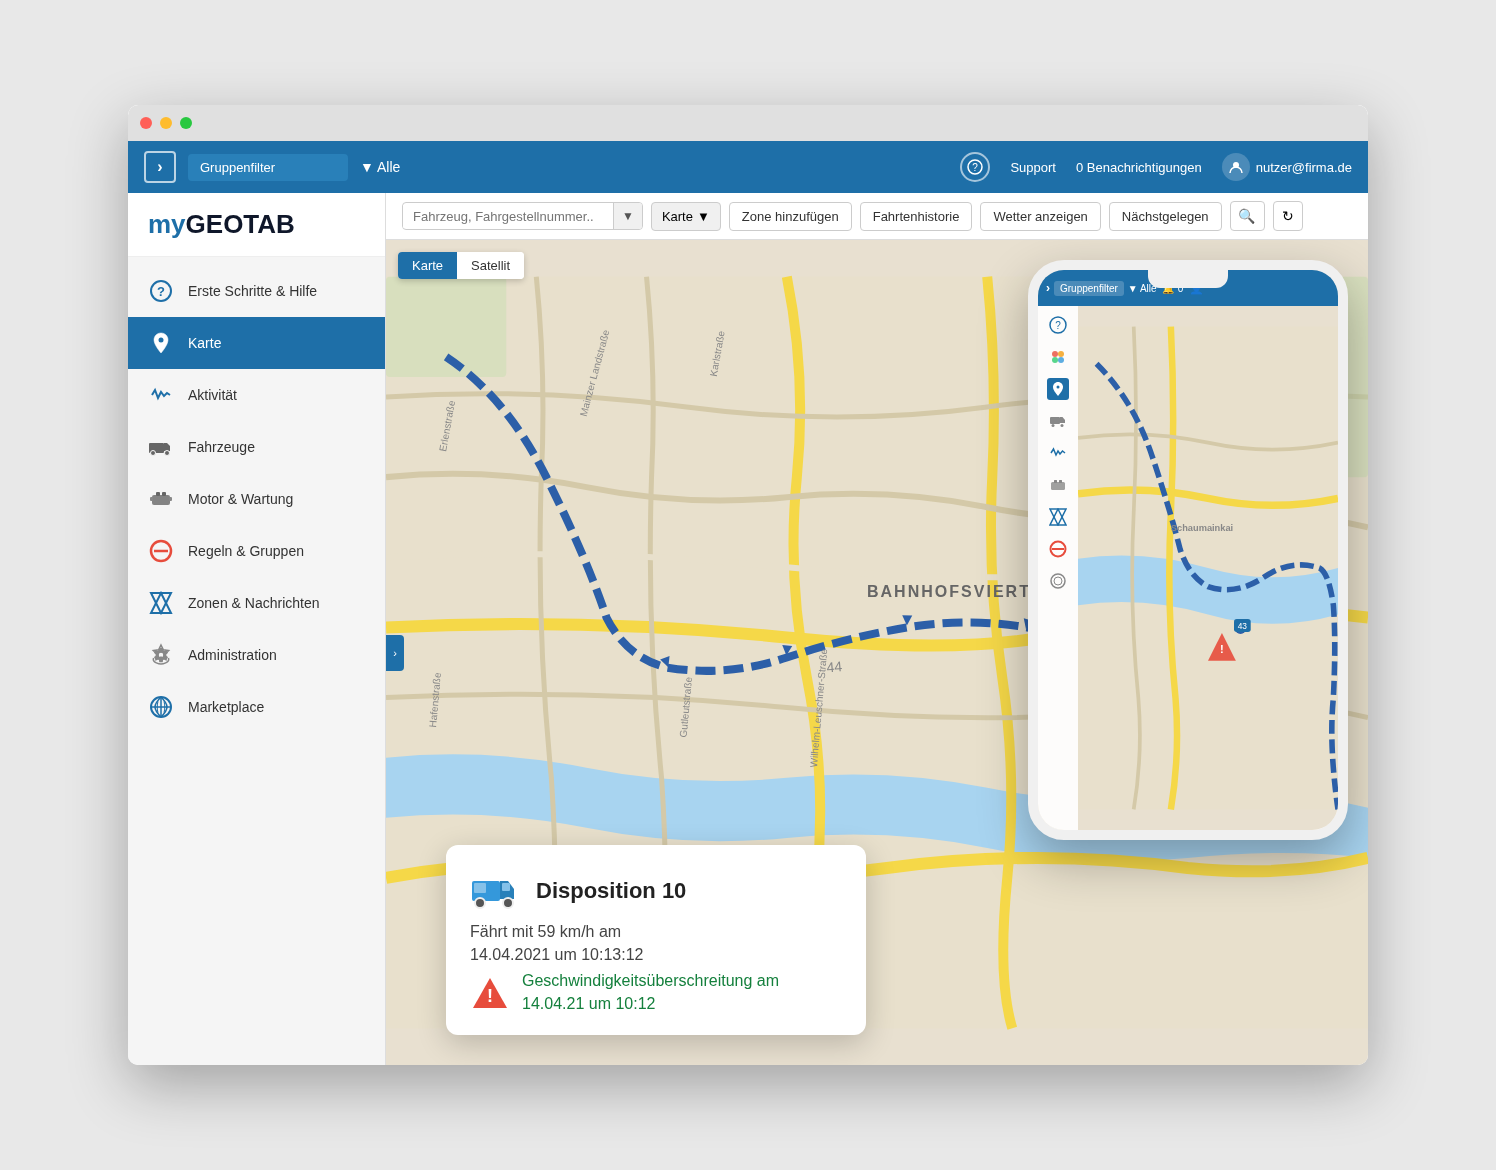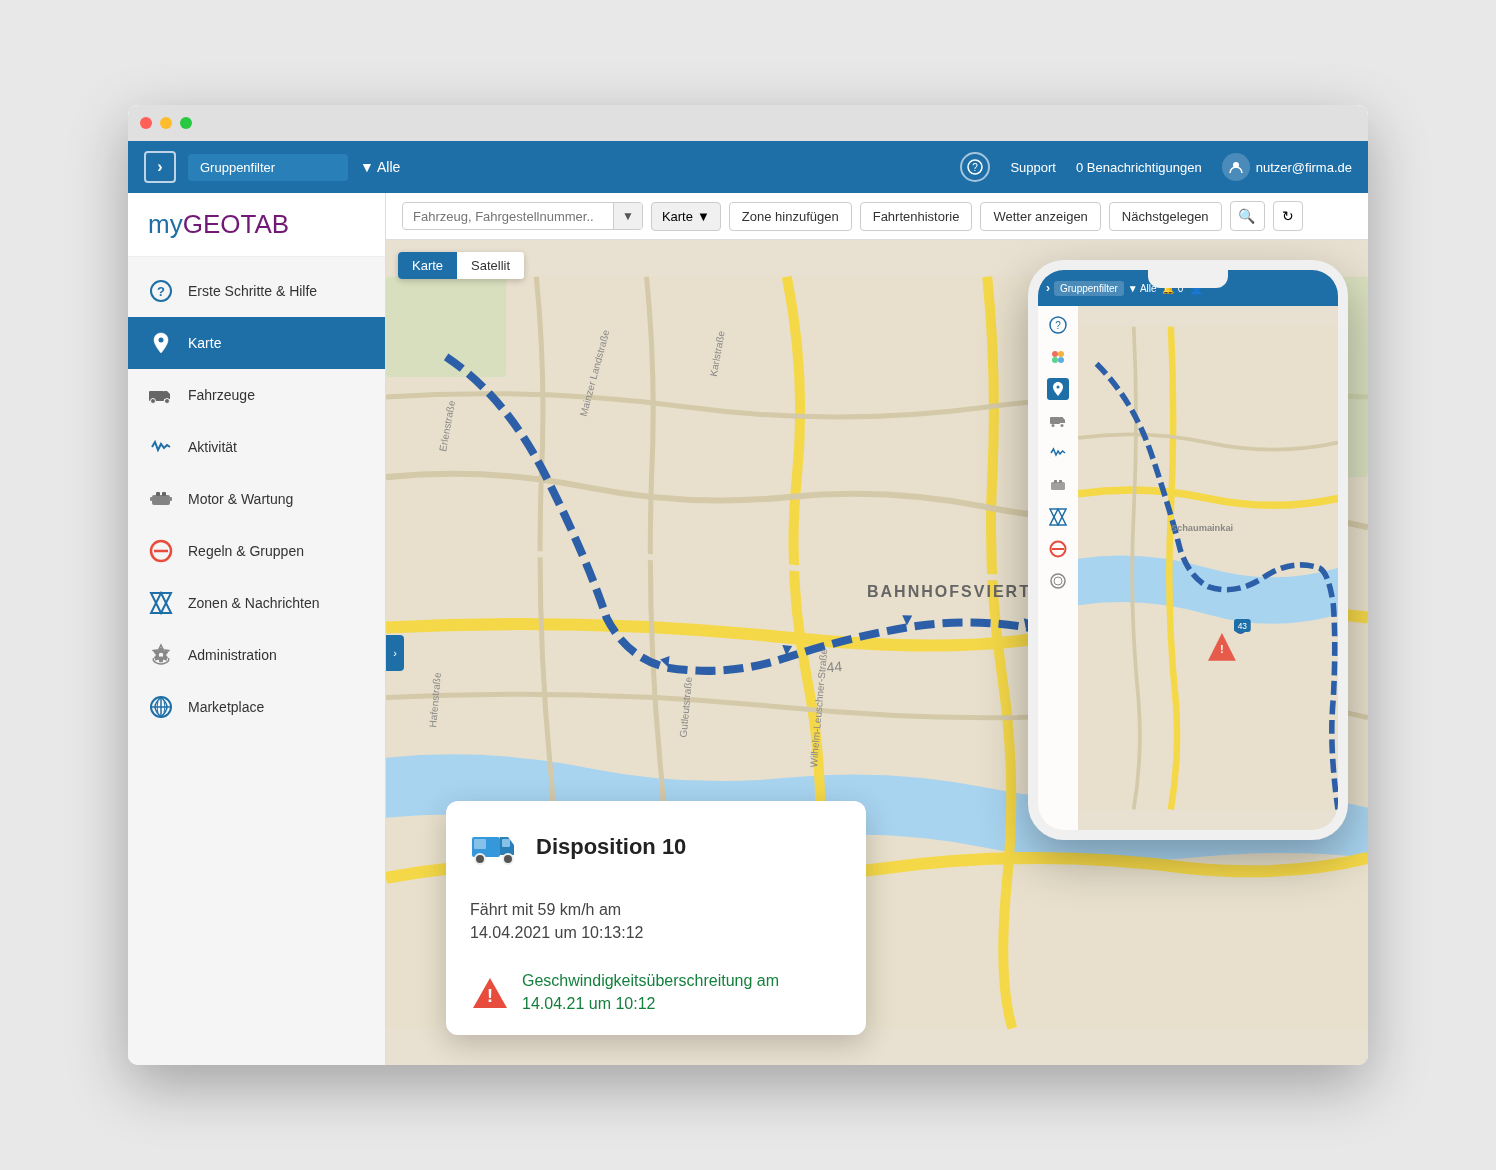--- a/index.html
+++ b/index.html
@@ -153,22 +153,22 @@
       border-bottom: 1px solid #eee;
     }
 
     .logo-text {
       font-size: 26px;
       font-weight: 300;
       color: #1e6fa8;
     }
 
     .logo-text strong {
-      font-weight: 400;
-      color: #701a75;
+      font-weight: 700;
+      color: #0f172a;
     }
 
     .nav-items {
       flex: 1;
       padding: 8px 0;
     }
 
     .nav-item {
       display: flex;
       align-items: center;
@@ -402,21 +402,21 @@
       bottom: 30px;
       left: 60px;
       width: 420px;
       background: white;
       border-radius: 12px;
       box-shadow: 0 8px 30px rgba(0,0,0,0.2);
       padding: 20px 24px;
       z-index: 30;
       display: flex;
       flex-direction: column;
-      gap: 26px;
+      gap: 4px;
     }
 
     .popup-top {
       display: flex;
       align-items: center;
       gap: 14px;
     }
 
     .truck-icon-big {
       width: 52px;
@@ -514,21 +514,21 @@
           <span style="color:white;font-size:13px;">nutzer@firma.de</span>
         </div>
       </div>
     </div>
 
     <div class="main-area">
 
       <div class="sidebar">
         <div class="logo-area">
           <div class="logo-text">
-            <span style="font-weight:400;color:#1e6fa8;">my</span><strong>GEOTAB</strong>
+            <span style="font-weight:700;color:#1e6fa8;">my</span><strong>GEOTAB</strong>
           </div>
         </div>
 
         <div class="nav-items">
 
           <div class="nav-item">
             <div class="nav-item-icon">
               <svg width="24" height="24" viewBox="0 0 24 24">
                   <circle cx="12" cy="12" r="10" stroke="#1e6fa8" stroke-width="2" fill="none"></circle>
                   <text x="12" y="17" text-anchor="middle" font-size="13" fill="#1e6fa8" font-weight="bold">?</text>
@@ -539,41 +539,41 @@
 
 
           <div class="nav-item active">
             <div class="nav-item-icon">
               <svg width="24" height="24" viewBox="0 0 24 24">
                 <path d="M12 2C8 2 5 5 5 9c0 5 7 13 7 13s7-8 7-13c0-4-3-7-7-7z" fill="white" stroke="white" stroke-width="0.5"></path>
                 <circle cx="12" cy="9" r="2.5" fill="#1e6fa8"></circle>
               </svg>
             </div>
             <span>Karte</span>
+          </div>
+
+          <div class="nav-item">
+            <div class="nav-item-icon">
+              <svg width="24" height="24" viewBox="0 0 24 24">
+                <polyline points="3,12 6,7 9,15 12,9 15,13 18,10 21,12" stroke="#1e6fa8" stroke-width="2" fill="none"></polyline>
+              </svg>
+            </div>
+            <span>Aktivität</span>
           </div>
 
           <div class="nav-item">
             <div class="nav-item-icon">
               <svg width="26" height="18" viewBox="0 0 26 18">
                 <rect x="1" y="5" width="15" height="10" rx="1" fill="#666"></rect>
                 <polygon points="16,5 16,13 22,13 22,8 19,5" fill="#666"></polygon>
                 <circle cx="5" cy="15" r="2.5" fill="#666" stroke="#f5f5f5" stroke-width="1"></circle>
                 <circle cx="19" cy="15" r="2.5" fill="#666" stroke="#f5f5f5" stroke-width="1"></circle>
               </svg>
             </div>
             <span>Fahrzeuge</span>
-          </div>
-
-          <div class="nav-item">
-            <div class="nav-item-icon">
-              <svg width="24" height="24" viewBox="0 0 24 24">
-                <polyline points="3,12 6,7 9,15 12,9 15,13 18,10 21,12" stroke="#1e6fa8" stroke-width="2" fill="none"></polyline>
-              </svg>
-            </div>
-            <span>Aktivität</span>
           </div>
 
           <div class="nav-item">
             <div class="nav-item-icon">
               <svg width="24" height="24" viewBox="0 0 24 24">
                 <rect x="3" y="8" width="18" height="10" rx="2" fill="#666" opacity="0.8"></rect>
                 <rect x="7" y="5" width="4" height="4" rx="1" fill="#666"></rect>
                 <rect x="13" y="5" width="4" height="4" rx="1" fill="#666"></rect>
                 <rect x="1" y="10" width="3" height="4" rx="1" fill="#888"></rect>
                 <rect x="20" y="10" width="3" height="4" rx="1" fill="#888"></rect>

